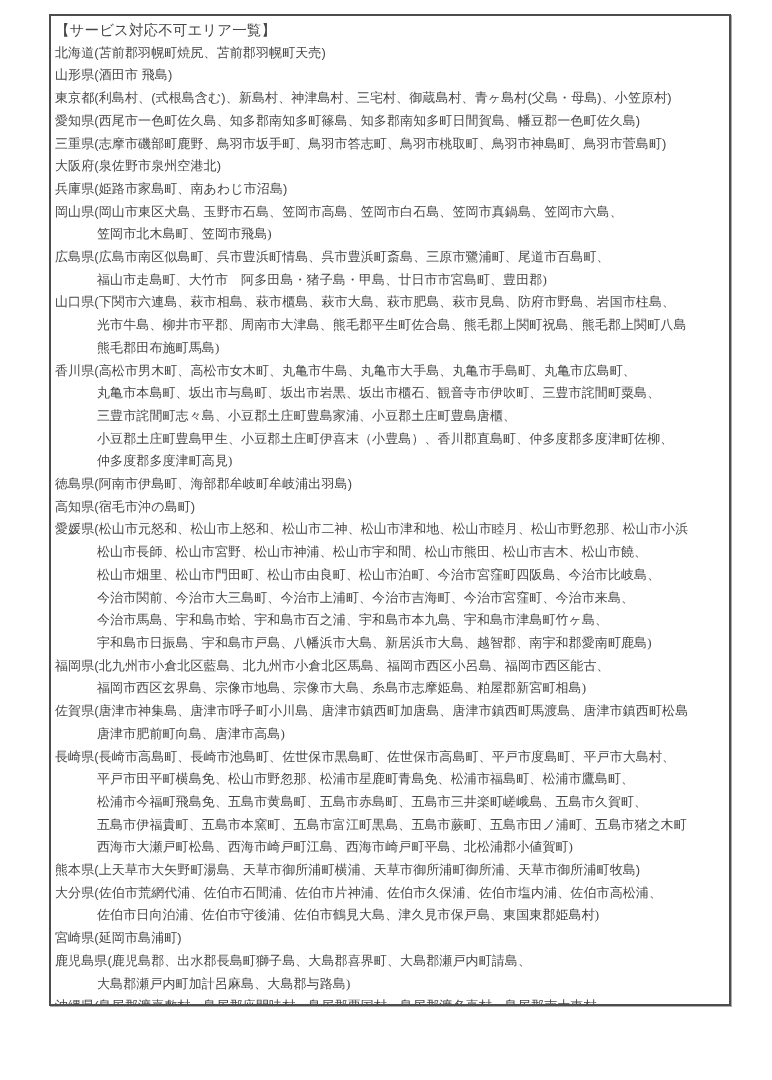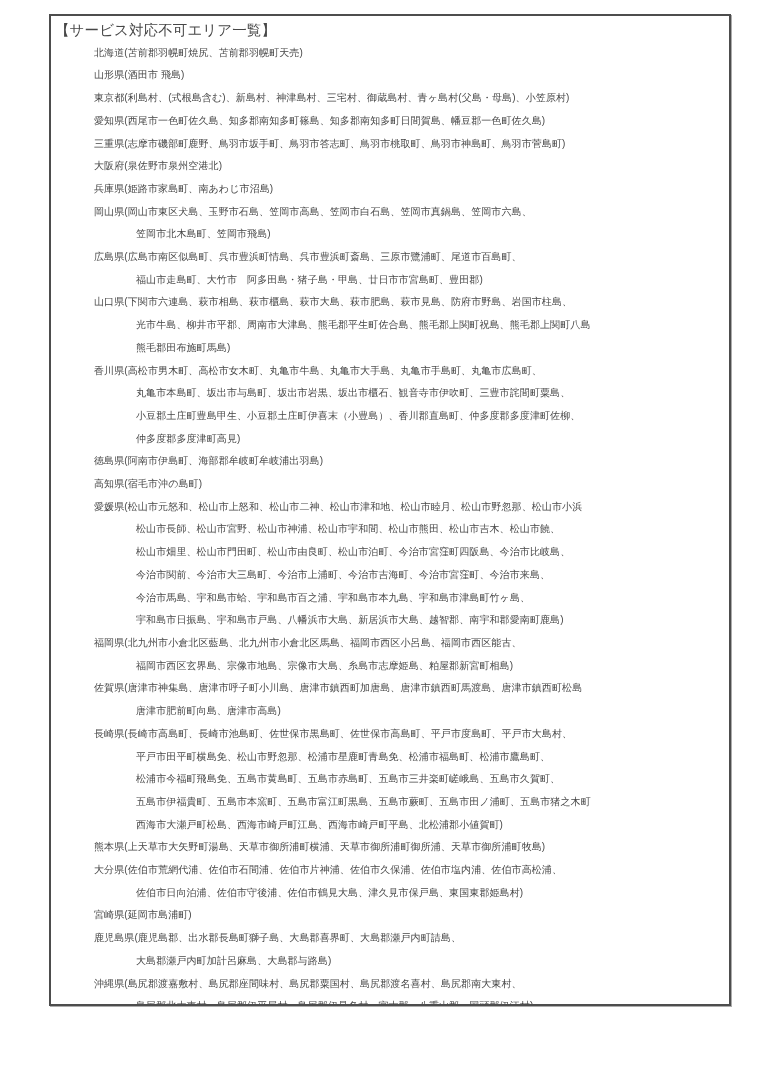--- a/index.html
+++ b/index.html
@@ -24,29 +24,29 @@
     width: 682px;
     height: 992px;
     box-sizing: border-box;
     border: 2px solid #4d4d4d;
     box-shadow: 1px 1px 0 rgba(70,70,70,0.45);
     background: #ffffff;
     padding: 3px 2px 20px 4px;
     overflow: hidden;
   }
   .line {
-    font-size: 10px;
+    font-size: 13px;
     line-height: 22.7px;
     color: #474747;
     white-space: nowrap;
     letter-spacing: 0.1px;
-    margin-left: 39px;
   }
   .line.indent {
     padding-left: 42px;
+    font-family: Liberation Serif, serif;
   }
   .title-line {
     font-size: 14.5px;
     line-height: 22.7px;
     color: #474747;
     white-space: nowrap;
     letter-spacing: 0.1px;
   }
 </style>
 </head>
@@ -65,20 +65,21 @@
         <div class="line">兵庫県(姫路市家島町、南あわじ市沼島)</div>
         <div class="line">岡山県(岡山市東区犬島、玉野市石島、笠岡市高島、笠岡市白石島、笠岡市真鍋島、笠岡市六島、</div>
         <div class="line indent">笠岡市北木島町、笠岡市飛島)</div>
         <div class="line">広島県(広島市南区似島町、呉市豊浜町情島、呉市豊浜町斎島、三原市鷺浦町、尾道市百島町、</div>
         <div class="line indent">福山市走島町、大竹市　阿多田島・猪子島・甲島、廿日市市宮島町、豊田郡)</div>
         <div class="line">山口県(下関市六連島、萩市相島、萩市櫃島、萩市大島、萩市肥島、萩市見島、防府市野島、岩国市柱島、</div>
         <div class="line indent">光市牛島、柳井市平郡、周南市大津島、熊毛郡平生町佐合島、熊毛郡上関町祝島、熊毛郡上関町八島</div>
         <div class="line indent">熊毛郡田布施町馬島)</div>
         <div class="line">香川県(高松市男木町、高松市女木町、丸亀市牛島、丸亀市大手島、丸亀市手島町、丸亀市広島町、</div>
         <div class="line indent">丸亀市本島町、坂出市与島町、坂出市岩黒、坂出市櫃石、観音寺市伊吹町、三豊市詫間町粟島、</div>
+        <div class="line indent">三豊市詫間町志々島、小豆郡土庄町豊島家浦、小豆郡土庄町豊島唐櫃、</div>
         <div class="line indent">小豆郡土庄町豊島甲生、小豆郡土庄町伊喜末（小豊島）、香川郡直島町、仲多度郡多度津町佐柳、</div>
         <div class="line indent">仲多度郡多度津町高見)</div>
         <div class="line">徳島県(阿南市伊島町、海部郡牟岐町牟岐浦出羽島)</div>
         <div class="line">高知県(宿毛市沖の島町)</div>
         <div class="line">愛媛県(松山市元怒和、松山市上怒和、松山市二神、松山市津和地、松山市睦月、松山市野忽那、松山市小浜</div>
         <div class="line indent">松山市長師、松山市宮野、松山市神浦、松山市宇和間、松山市熊田、松山市吉木、松山市饒、</div>
         <div class="line indent">松山市畑里、松山市門田町、松山市由良町、松山市泊町、今治市宮窪町四阪島、今治市比岐島、</div>
         <div class="line indent">今治市関前、今治市大三島町、今治市上浦町、今治市吉海町、今治市宮窪町、今治市来島、</div>
         <div class="line indent">今治市馬島、宇和島市蛤、宇和島市百之浦、宇和島市本九島、宇和島市津島町竹ヶ島、</div>
         <div class="line indent">宇和島市日振島、宇和島市戸島、八幡浜市大島、新居浜市大島、越智郡、南宇和郡愛南町鹿島)</div>

